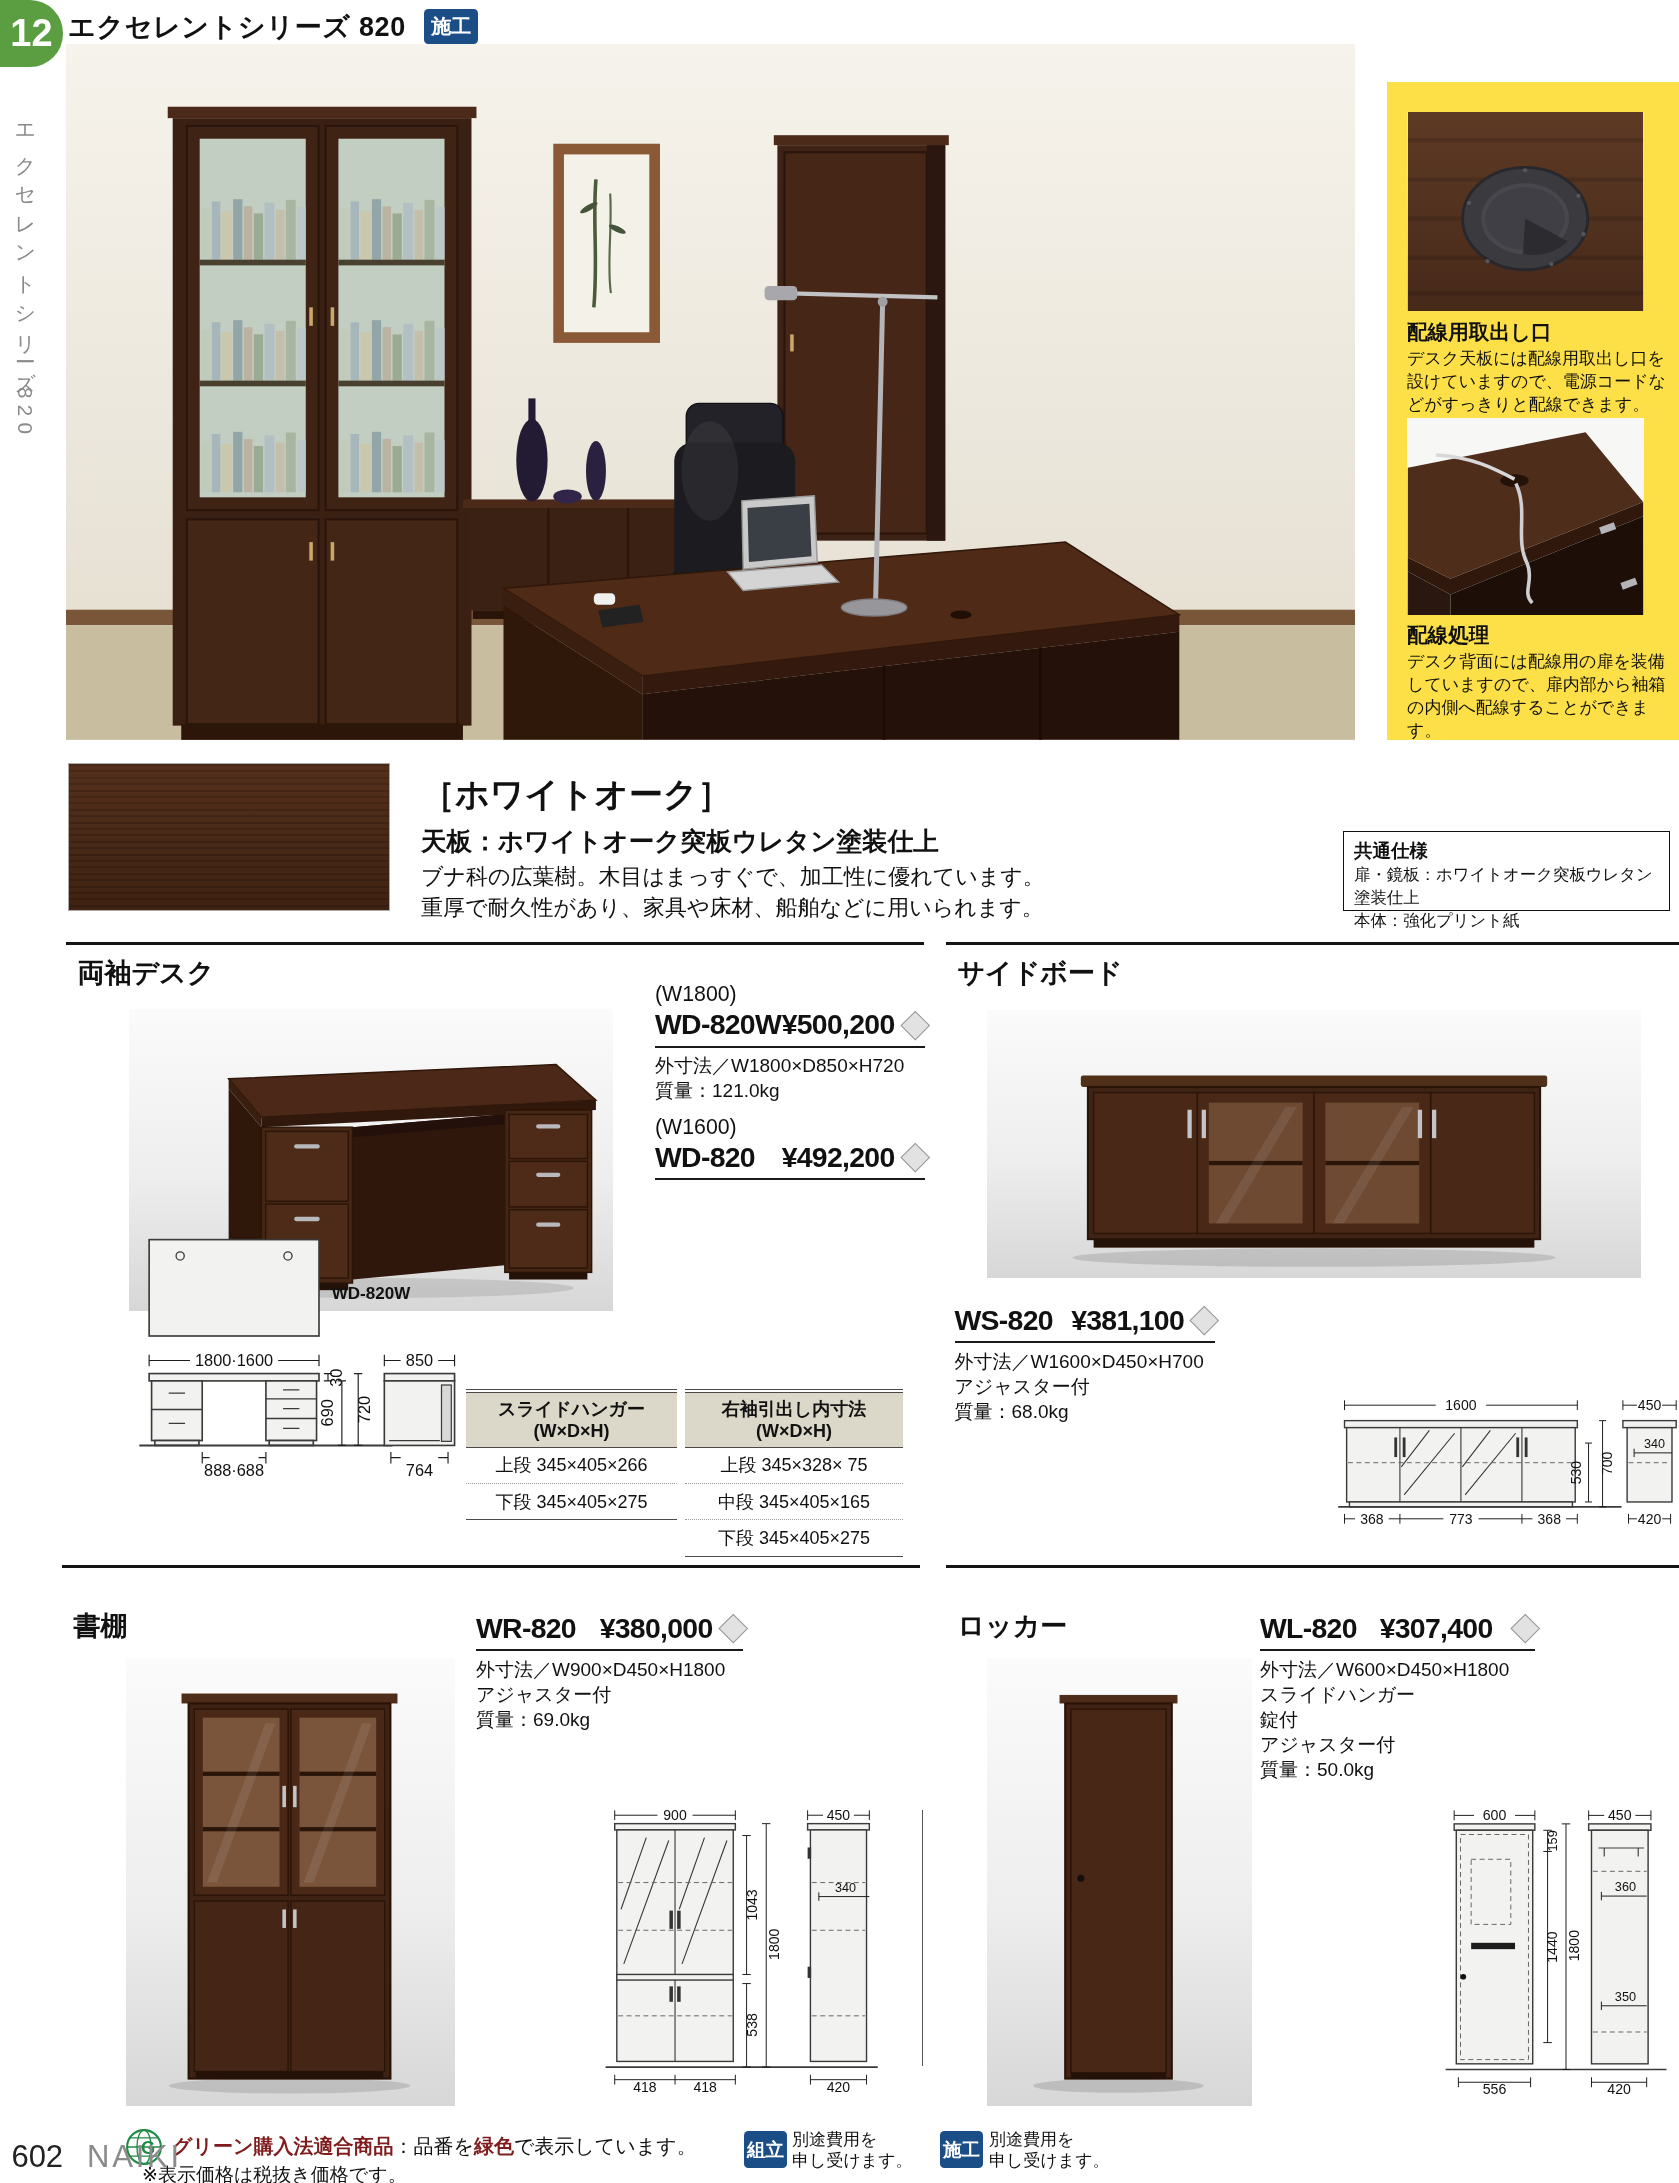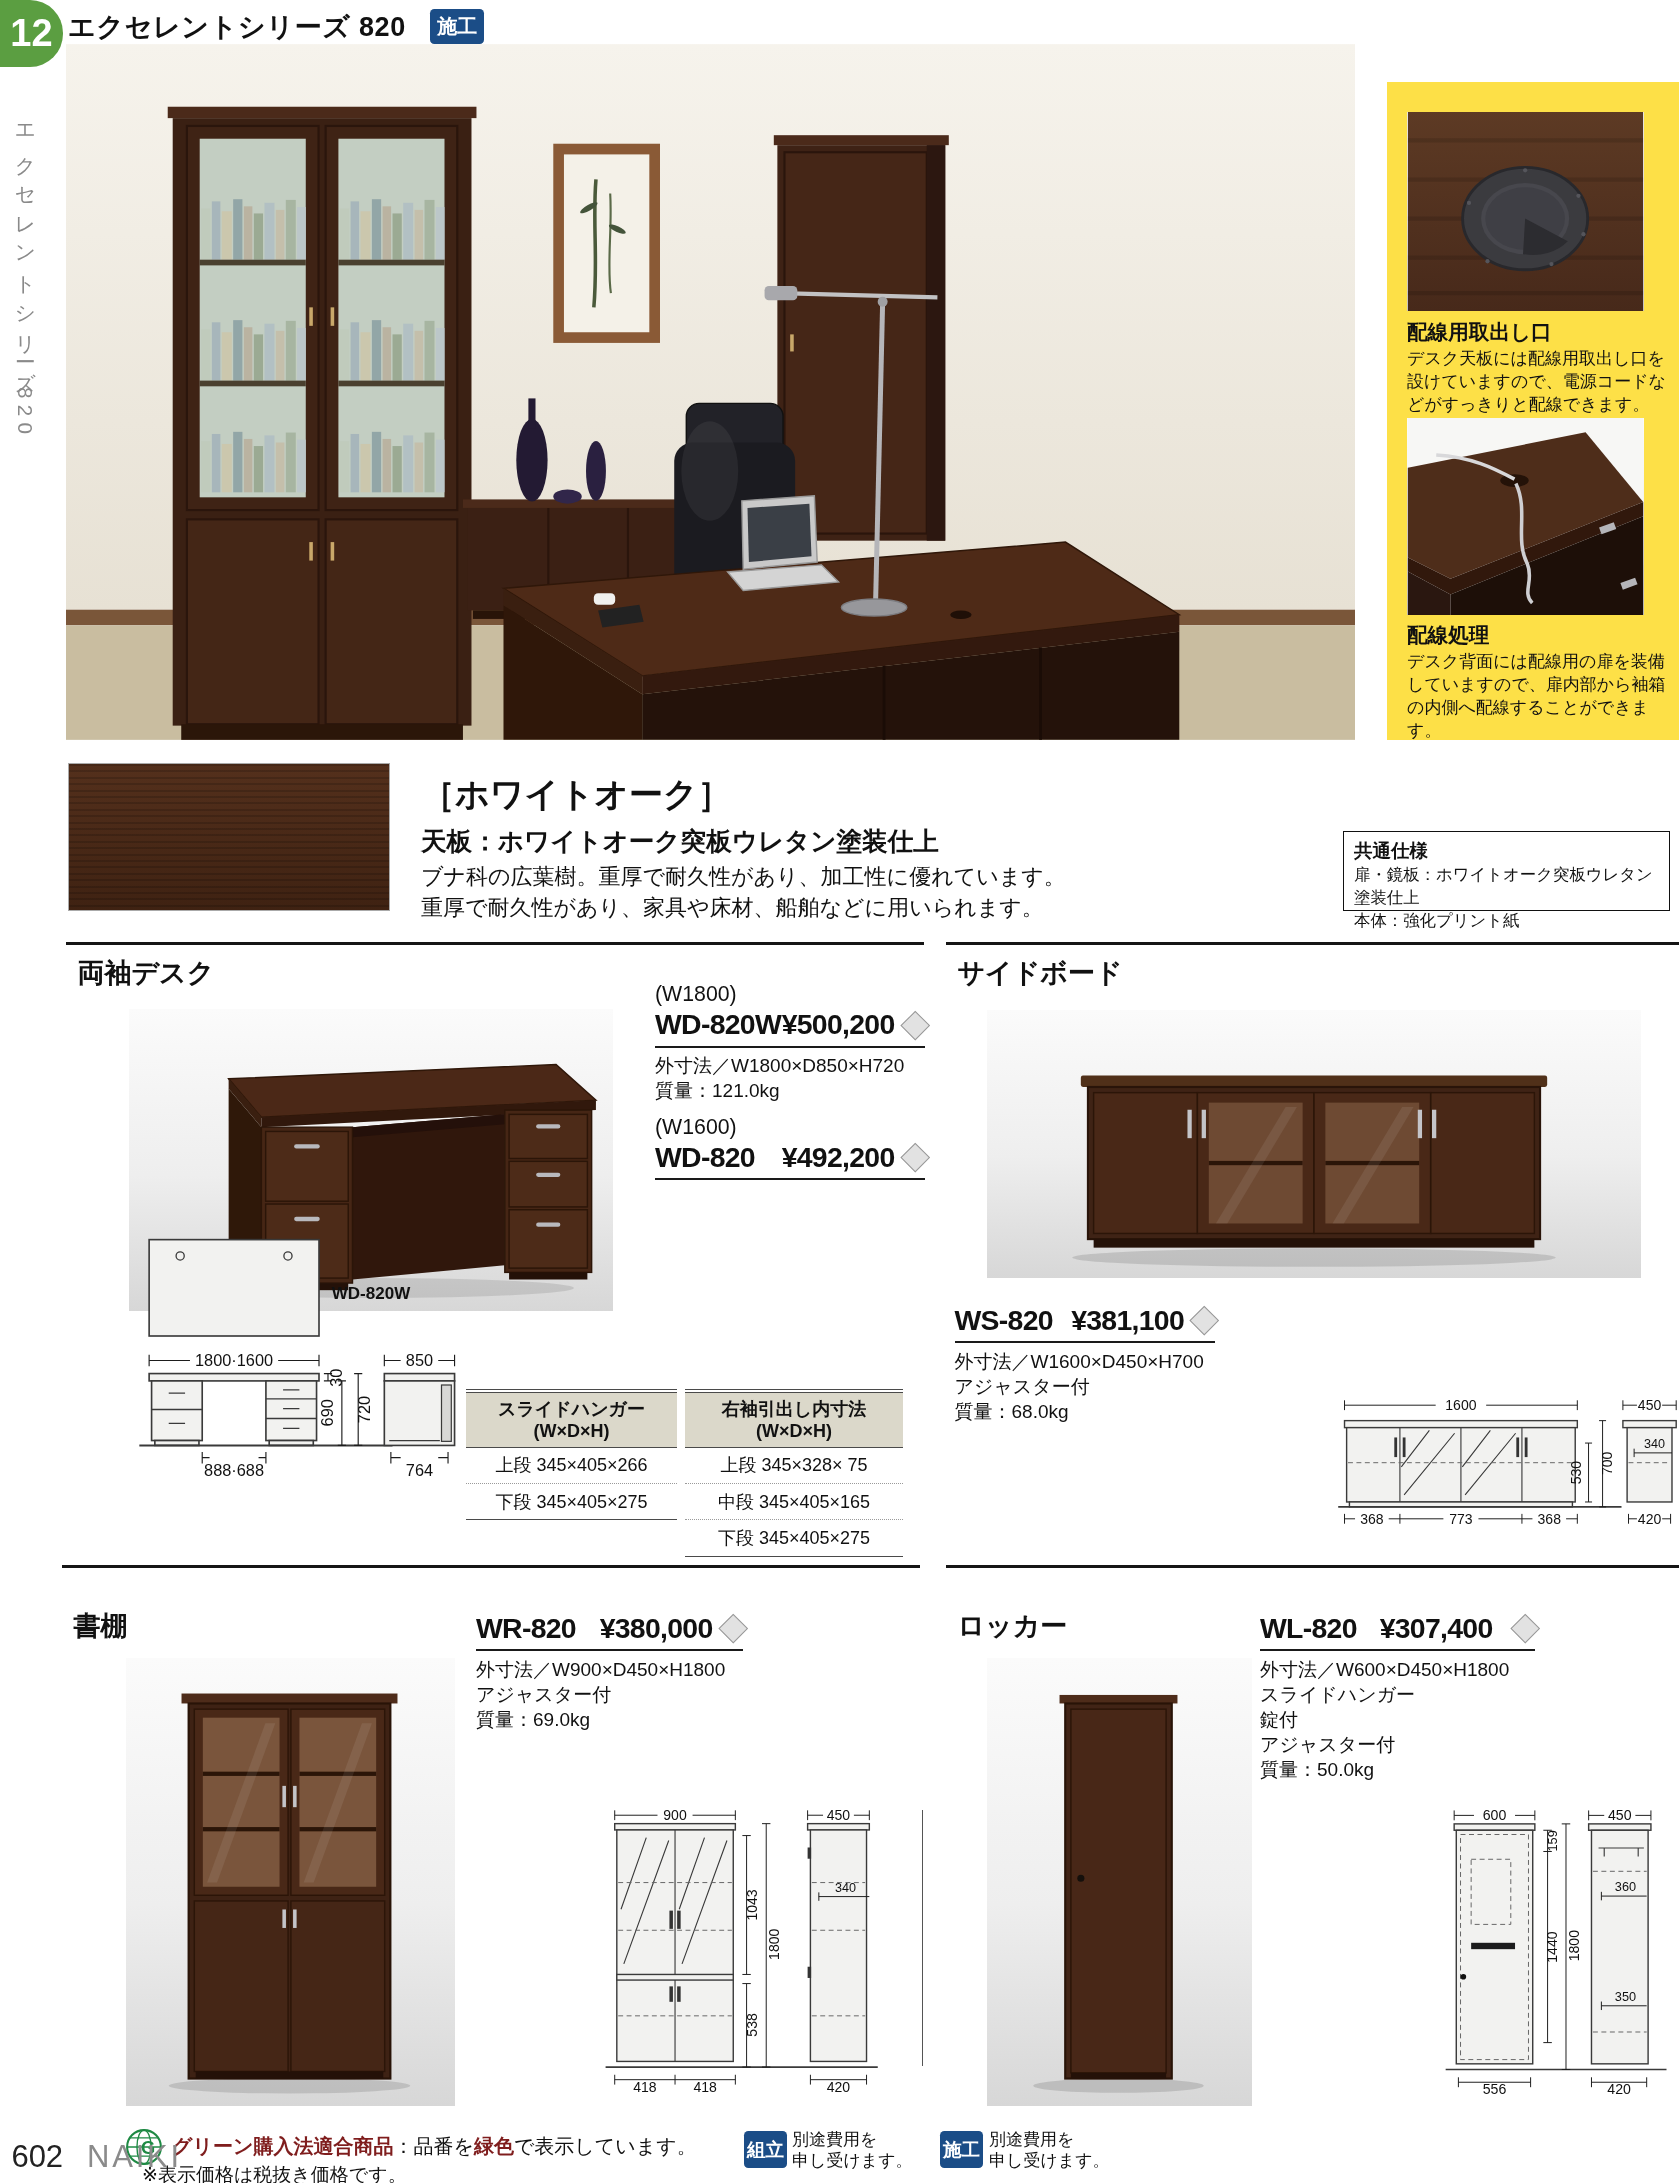--- a/index.html
+++ b/index.html
@@ -2,21 +2,21 @@
 <html style="font-size:11.4px"><head>
 <meta charset="utf-8">
 <style>
   html,body{margin:0;padding:0;background:#fff;}
   .page{position:relative;width:1679px;height:2183px;background:#fff;overflow:hidden;
         font-family:"Liberation Sans","DejaVu Sans",sans-serif;color:#111;}
   .abs{position:absolute;}
   
   .tab{left:0;top:0;width:63px;height:67px;background:#5b9e41;border-radius:0 33px 33px 0;
        display:flex;align-items:center;justify-content:center;color:#fff;font-size:38px;font-weight:700;}
-  .header{left:68px;top:8.5px;display:flex;align-items:center;gap:24px;}
+  .header{left:68px;top:8.5px;display:flex;align-items:center;gap:18px;}
   .h-title{font-size:27px;font-weight:700;letter-spacing:0.7px;}
   .h-badge{background:#1b4d87;color:#fff;font-size:20px;font-weight:700;padding:3.6px 7.1px;border-radius:4.3px;}
   .side-series{left:11.4px;top:112px;writing-mode:vertical-rl;font-size:20.6px;color:#8a8a8a;letter-spacing:6.4px;height:683px;}
   
   .photo{position:absolute;background:linear-gradient(180deg,#fbfbfb 0%,#eeeeee 55%,#d7d7d7 100%);}
   .photo-label{position:absolute;left:0;right:0;bottom:7.1px;text-align:center;font-size:17px;font-weight:700;}
   .rpanel{left:1387px;top:82px;width:292px;height:658px;background:#fde047;}
   .feat-title{position:absolute;font-size:20.6px;font-weight:700;}
   .feat-body{position:absolute;font-size:17px;line-height:23px;width:265px;}
   
@@ -240,21 +240,21 @@
         <rect x="300" y="228" width="22" height="10" fill="#b5b5b9" transform="rotate(-20 311 233)"></rect>
       </svg>
     </div>
     <div class="feat-title" style="left:20px;top:539px;">配線処理</div>
     <div class="feat-body" style="left:20px;top:568px;">デスク背面には配線用の扉を装備していますので、扉内部から袖箱の内側へ配線することができます。</div>
   </div>
 
   <div class="abs swatch"></div>
   <div class="abs fin-name">［ホワイトオーク］</div>
   <div class="abs fin-sub">天板：ホワイトオーク突板ウレタン塗装仕上</div>
-  <div class="abs fin-d1">ブナ科の広葉樹。重厚で耐久性があり、加工性に優れています。</div>
+  <div class="abs fin-d1">ブナ科の広葉樹。木目はまっすぐで、加工性に優れています。</div>
   <div class="abs fin-d2">重厚で耐久性があり、家具や床材、船舶などに用いられます。</div>
 
   <div class="abs common">
     <div class="t">共通仕様</div>
     <div class="l">扉・鏡板：ホワイトオーク突板ウレタン塗装仕上</div>
     <div class="l">本体：強化プリント紙</div>
   </div>
 
   <div class="sec" style="left:66px;top:942px;width:858px;height:620px;">
     <div class="sec-title">両袖デスク</div>

